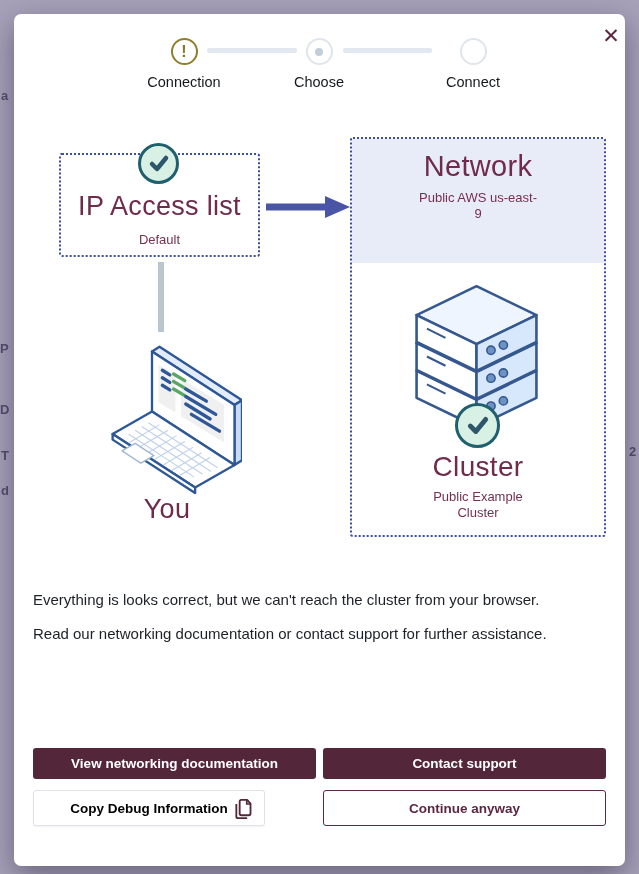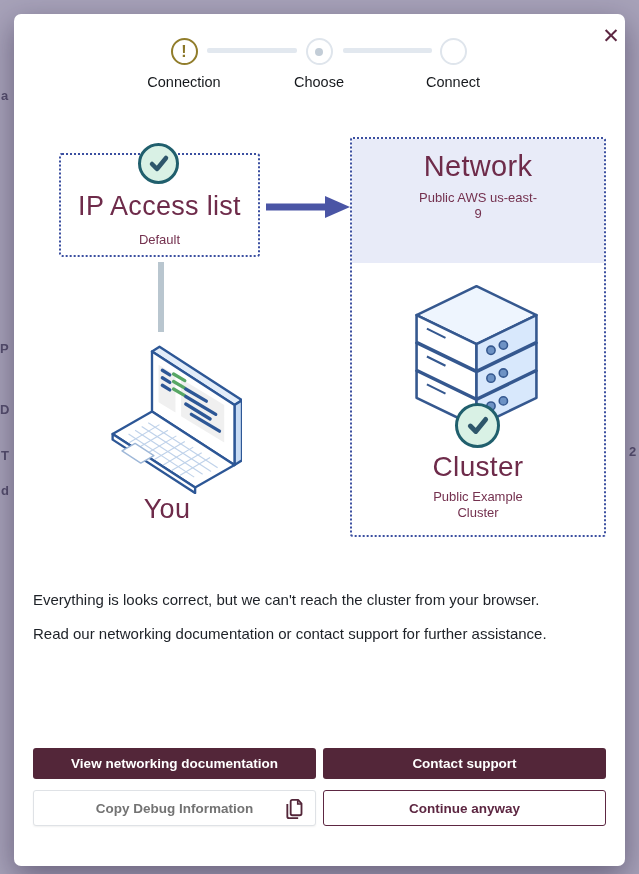--- a/index.html
+++ b/index.html
@@ -89,21 +89,21 @@
 
   
   .btn{
     position:absolute;box-sizing:border-box;font-family:"Liberation Sans",sans-serif;
     font-weight:bold;font-size:13.5px;border-radius:3px;cursor:pointer;
     display:flex;align-items:center;justify-content:center;
   }
   .btn.solid{background:#532639;color:#ffffff;border:none;}
   #btn-docs{left:19px;top:734px;width:283px;height:31px;}
   #btn-support{left:309px;top:734px;width:283px;height:31px;}
-  #btn-copy{left:19px;top:776px;width:283px;height:36px;background:#fff;color:#737373;
+  #btn-copy{left:19px;top:776px;width:232px;height:36px;background:#fff;color:#000000;
     border:1px solid #dfe2e6;box-shadow:0 1px 2px rgba(0,0,0,.06);}
   #btn-continue{left:309px;top:776px;width:283px;height:36px;background:#fff;color:#5d2742;
     border:1px solid #5d2742;}
   .copy-ic{position:absolute;right:11px;top:6px;}
 </style>
 </head>
 <body>
 
 <div>
   <span class="frag" style="left:1px;top:88px;">a</span>
@@ -126,21 +126,21 @@
         <span class="bang">!</span>
       </div>
       <div class="label">Connection</div>
     </div>
     <div class="connector" id="conn1"></div>
     <div class="step current" style="left:230px;">
       <div class="circle"></div>
       <div class="label">Choose</div>
     </div>
     <div class="connector" id="conn2"></div>
-    <div class="step upcoming" style="left:364px;">
+    <div class="step upcoming" style="left:384px;">
       <div class="circle"></div>
       <div class="label">Connect</div>
     </div>
   </div>
 
   <div class="ip-box">
     <div class="check-badge">
       <svg width="22" height="22" viewBox="0 0 22 22">
         <path d="M4,11 L9,16 L18,5" fill="none" stroke="#2e566b" stroke-width="4.5" stroke-linecap="round" stroke-linejoin="round"></path>
       </svg>

